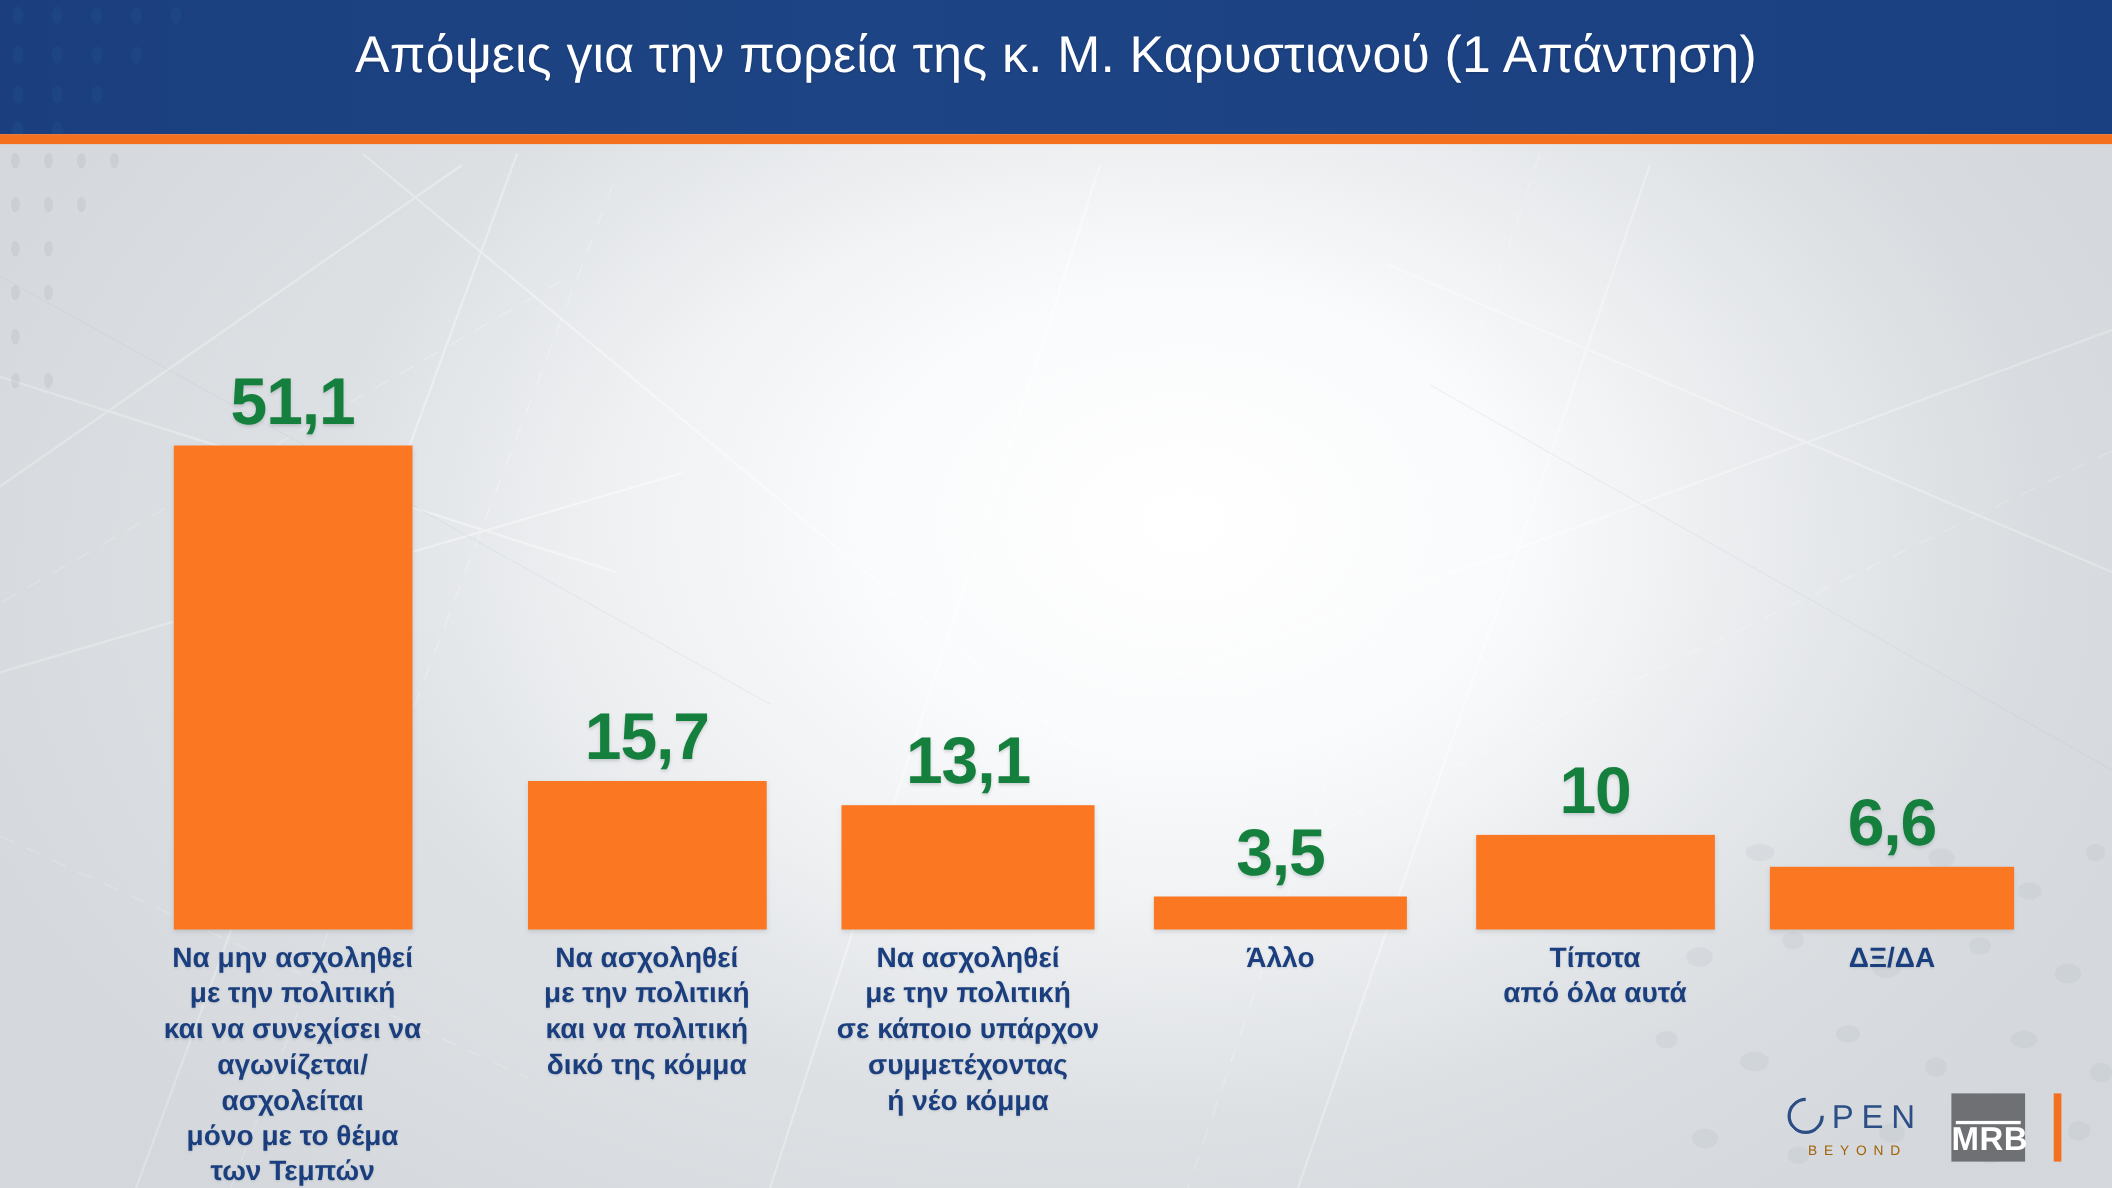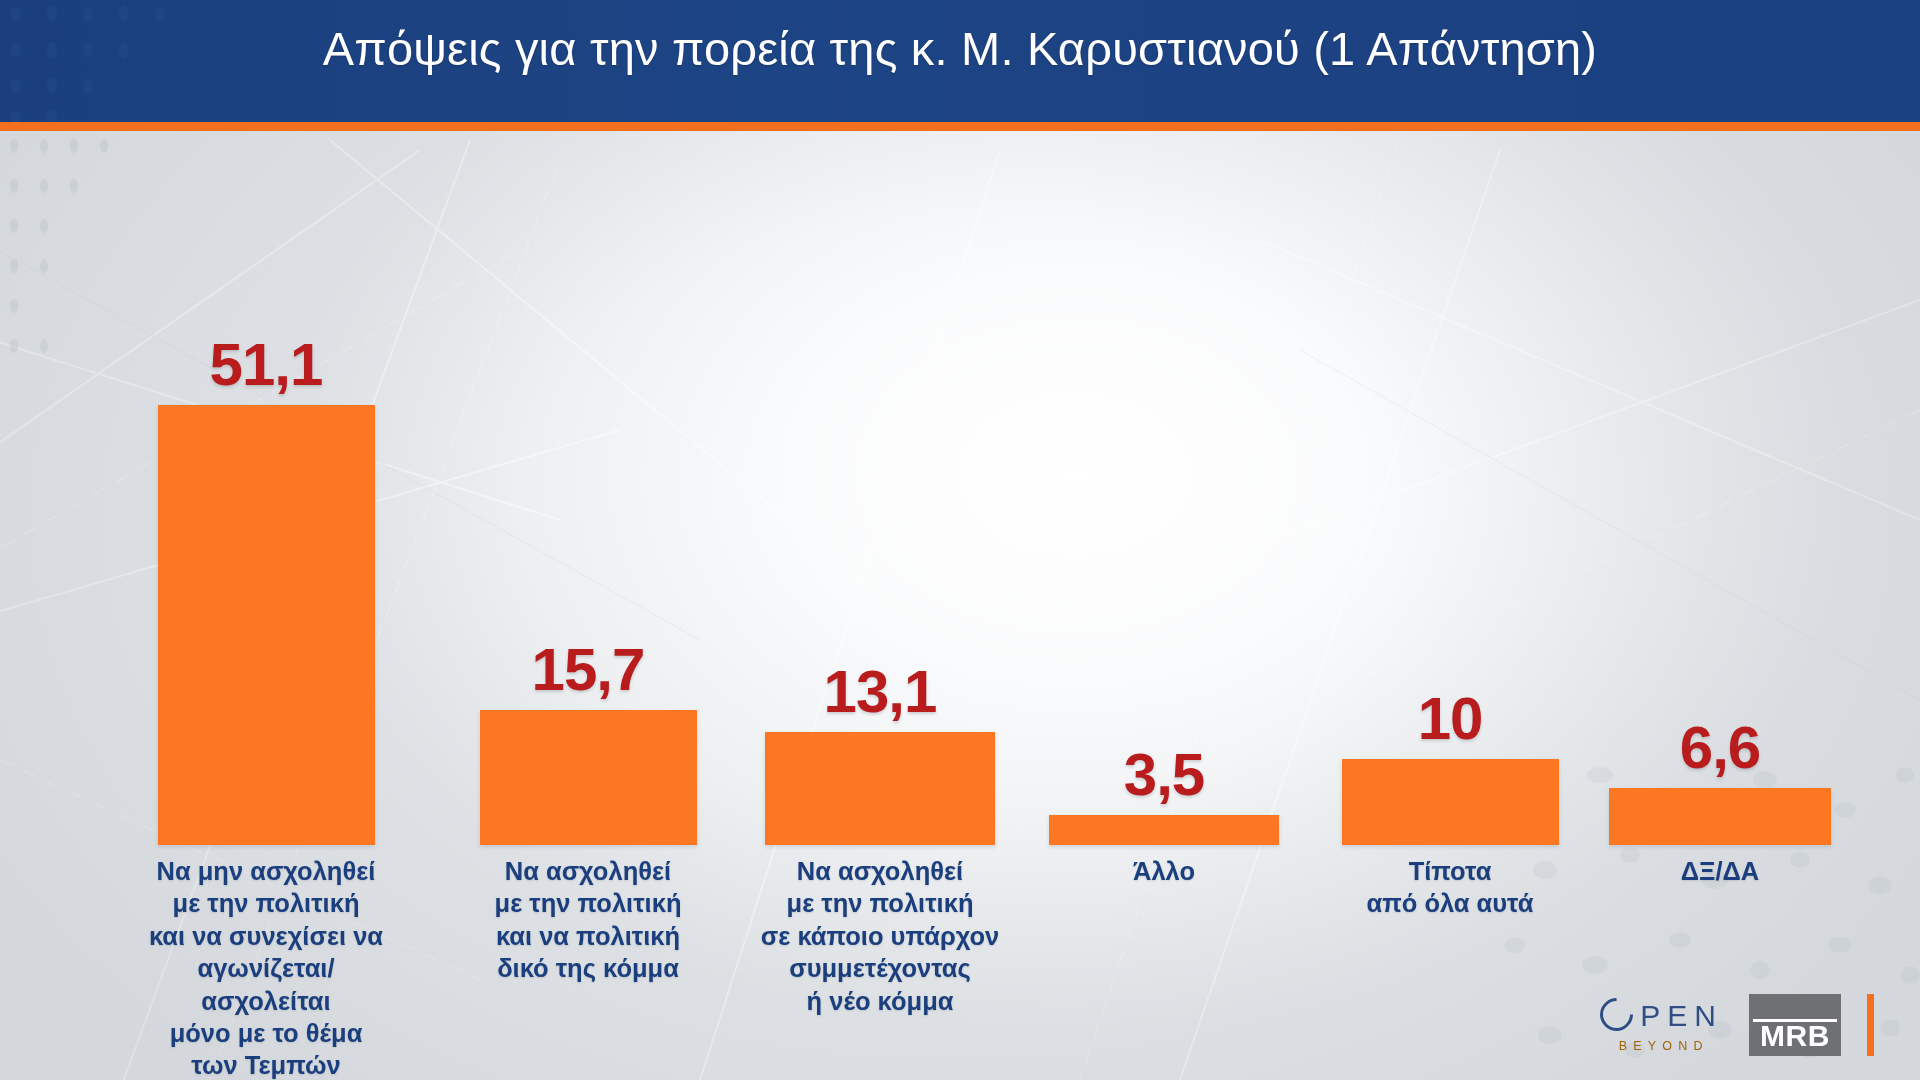--- a/index.html
+++ b/index.html
@@ -63,21 +63,21 @@
   }
   .col{
     position:absolute;top:0;bottom:0;
     display:flex;flex-direction:column;align-items:center;
   }
   .bar-wrap{
     position:absolute;left:0;right:0;top:0;height:674px;
     display:flex;flex-direction:column;justify-content:flex-end;align-items:center;
   }
   .value{
-    color:#b91c1c;
+    color:#15803d;
     font-weight:bold;
     font-size:60px;
     line-height:1.02;
     margin-bottom:10px;
     text-shadow:0 2px 3px rgba(120,128,140,.33);
     letter-spacing:-1px;
   }
   .bar{
     background:#fb7722;
     width:100%;
@@ -104,21 +104,21 @@
     width:27px;height:27px;border:3px solid #2d4f86;border-radius:50%;
     border-right-color:transparent;transform:rotate(-45deg);
   }
   .open-letters{
     color:#2d4f86;font-size:30px;font-weight:400;letter-spacing:7px;
   }
   .open-beyond{
     color:#a16207;font-size:12.5px;letter-spacing:6.2px;margin-top:9px;margin-left:4px;
   }
   .mrb-logo{
-    width:92px;height:62px;background:#6f7073;
+    width:67px;height:62px;background:#6f7073;
     display:flex;flex-direction:column;justify-content:flex-end;
     padding:0;box-sizing:border-box;position:relative;
   }
   .mrb-bar{
     position:absolute;left:4px;right:4px;top:4px;height:21px;background:#6f7073;
     border-bottom:3px solid #ffffff;
   }
   .mrb-text{
     position:absolute;left:0;right:0;bottom:3px;text-align:center;
     color:#ffffff;font-size:30px;font-weight:bold;letter-spacing:.5px;

